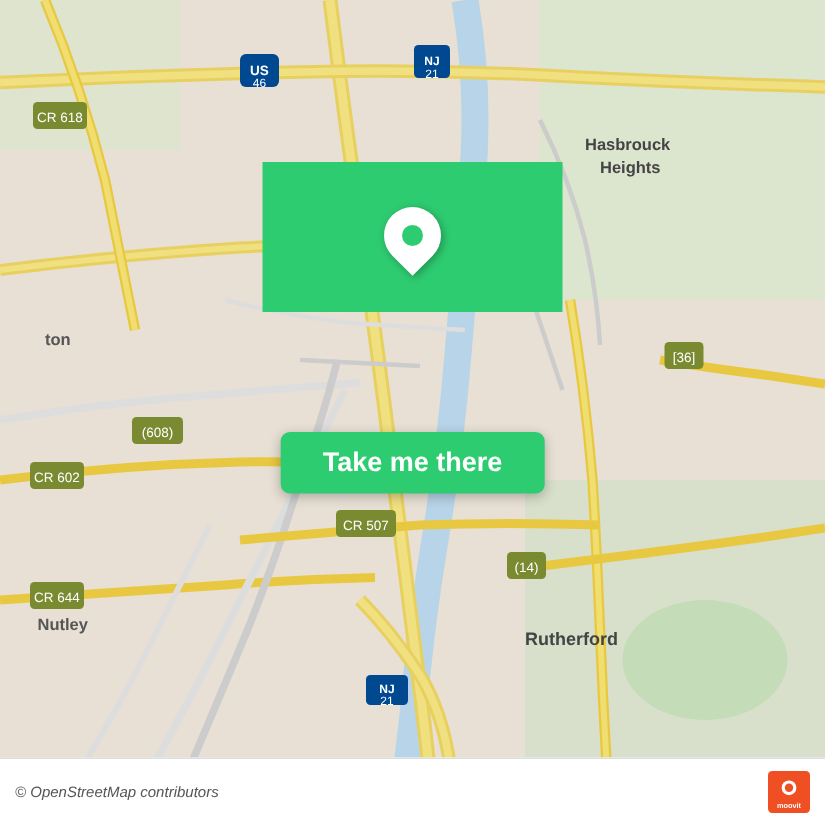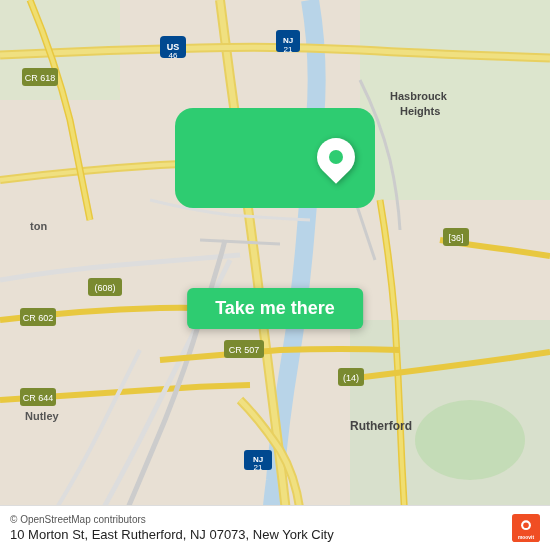--- a/index.html
+++ b/index.html
@@ -36,21 +36,22 @@
       padding: 8px 10px;
       display: flex;
       align-items: center;
       justify-content: space-between;
       border-top: 1px solid #ddd;
       z-index: 10;
     }
 
     #bottom-bar-left {
       display: flex;
-      flex-direction: column;
+      flex-direction: row;
+      font-style: italic;
     }
 
     #openstreetmap-credit {
       font-size: 10px;
       color: #555;
     }
 
     #address-text {
       font-size: 13px;
       color: #222;
@@ -88,25 +89,25 @@
     }
 
     
     #location-card {
       position: absolute;
       top: 108px;
       left: 50%;
       transform: translateX(-50%);
       width: 200px;
       background: #2ecc71;
-      border-radius: 18px;
+      border-radius: 0;
       padding: 30px 20px 14px 20px;
       display: flex;
       flex-direction: column;
-      align-items: flex-end;
+      align-items: center;
       z-index: 15;
     }
 
     
     .pin-icon {
       width: 38px;
       height: 46px;
       position: relative;
       margin-bottom: 10px;
     }
@@ -234,21 +235,20 @@
         <div class="pin-dot"></div>
       </div>
     </div>
 
     <button id="take-me-there-btn">Take me there</button>
   </div>
 
   <div id="bottom-bar">
     <div id="bottom-bar-left">
       <span id="openstreetmap-credit">© OpenStreetMap contributors</span>
-      <span id="address-text">10 Morton St, East Rutherford, NJ 07073, New York City</span>
     </div>
     <div id="moovit-logo">
       <svg class="moovit-icon" viewBox="0 0 40 40" xmlns="http://www.w3.org/2000/svg">
         <rect width="40" height="40" rx="4" fill="#f04e23"></rect>
         <circle cx="20" cy="16" r="7" fill="white"></circle>
         <circle cx="20" cy="16" r="4" fill="#f04e23"></circle>
         <text x="20" y="35" text-anchor="middle" fill="white" font-size="7" font-weight="bold">moovit</text>
       </svg>
     </div>
   </div>

